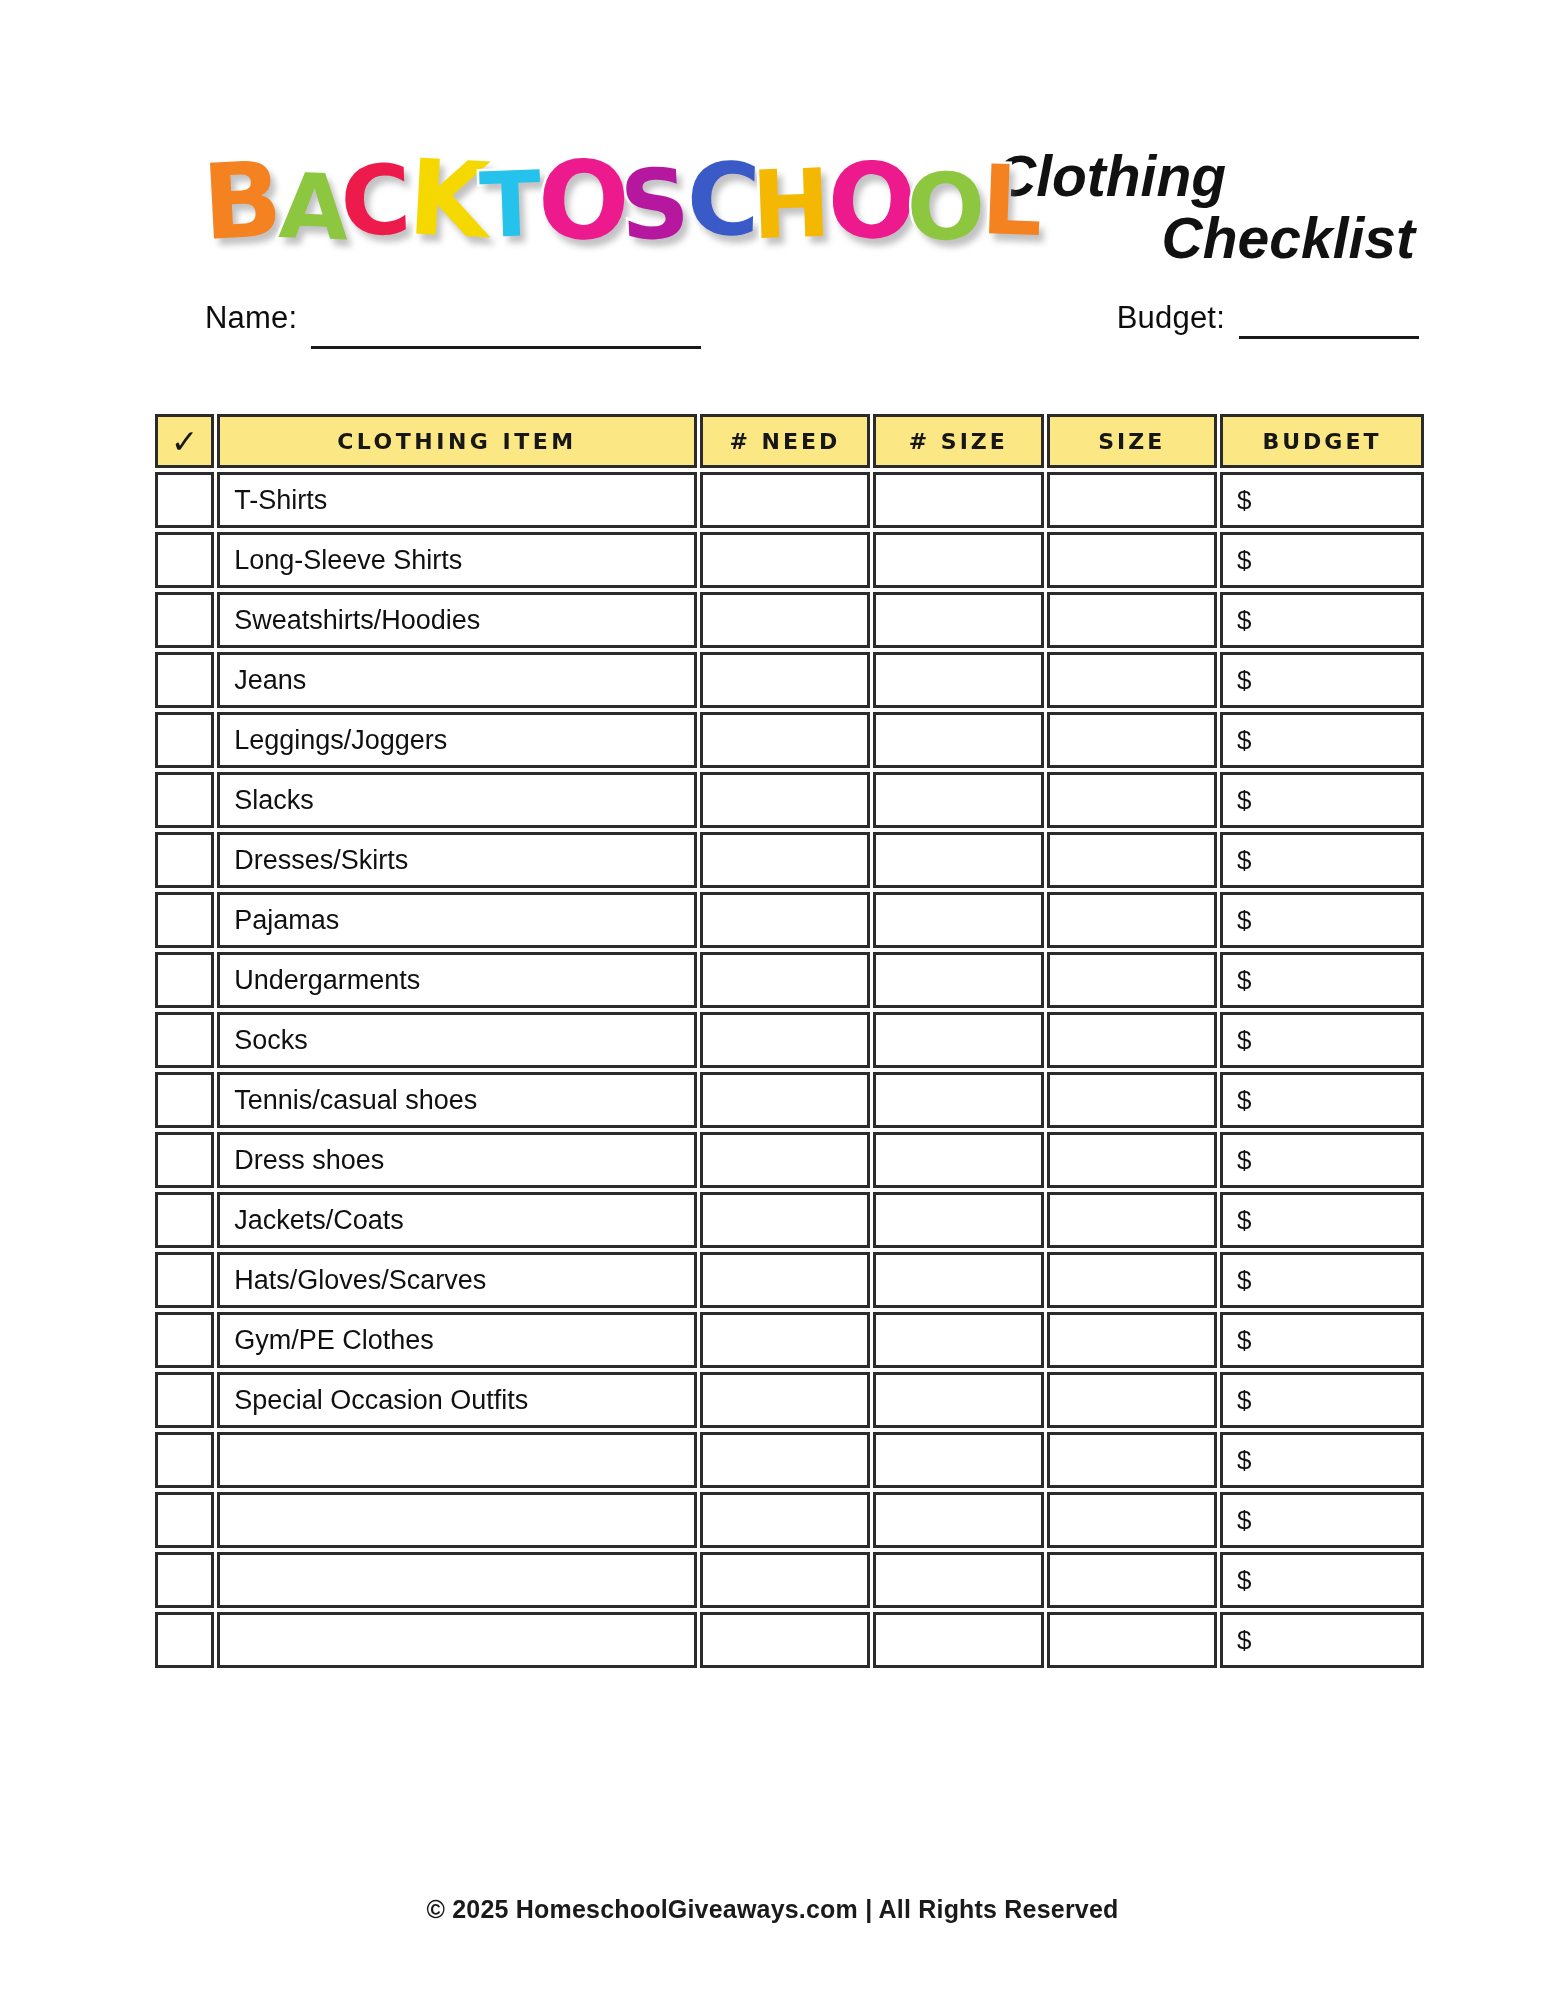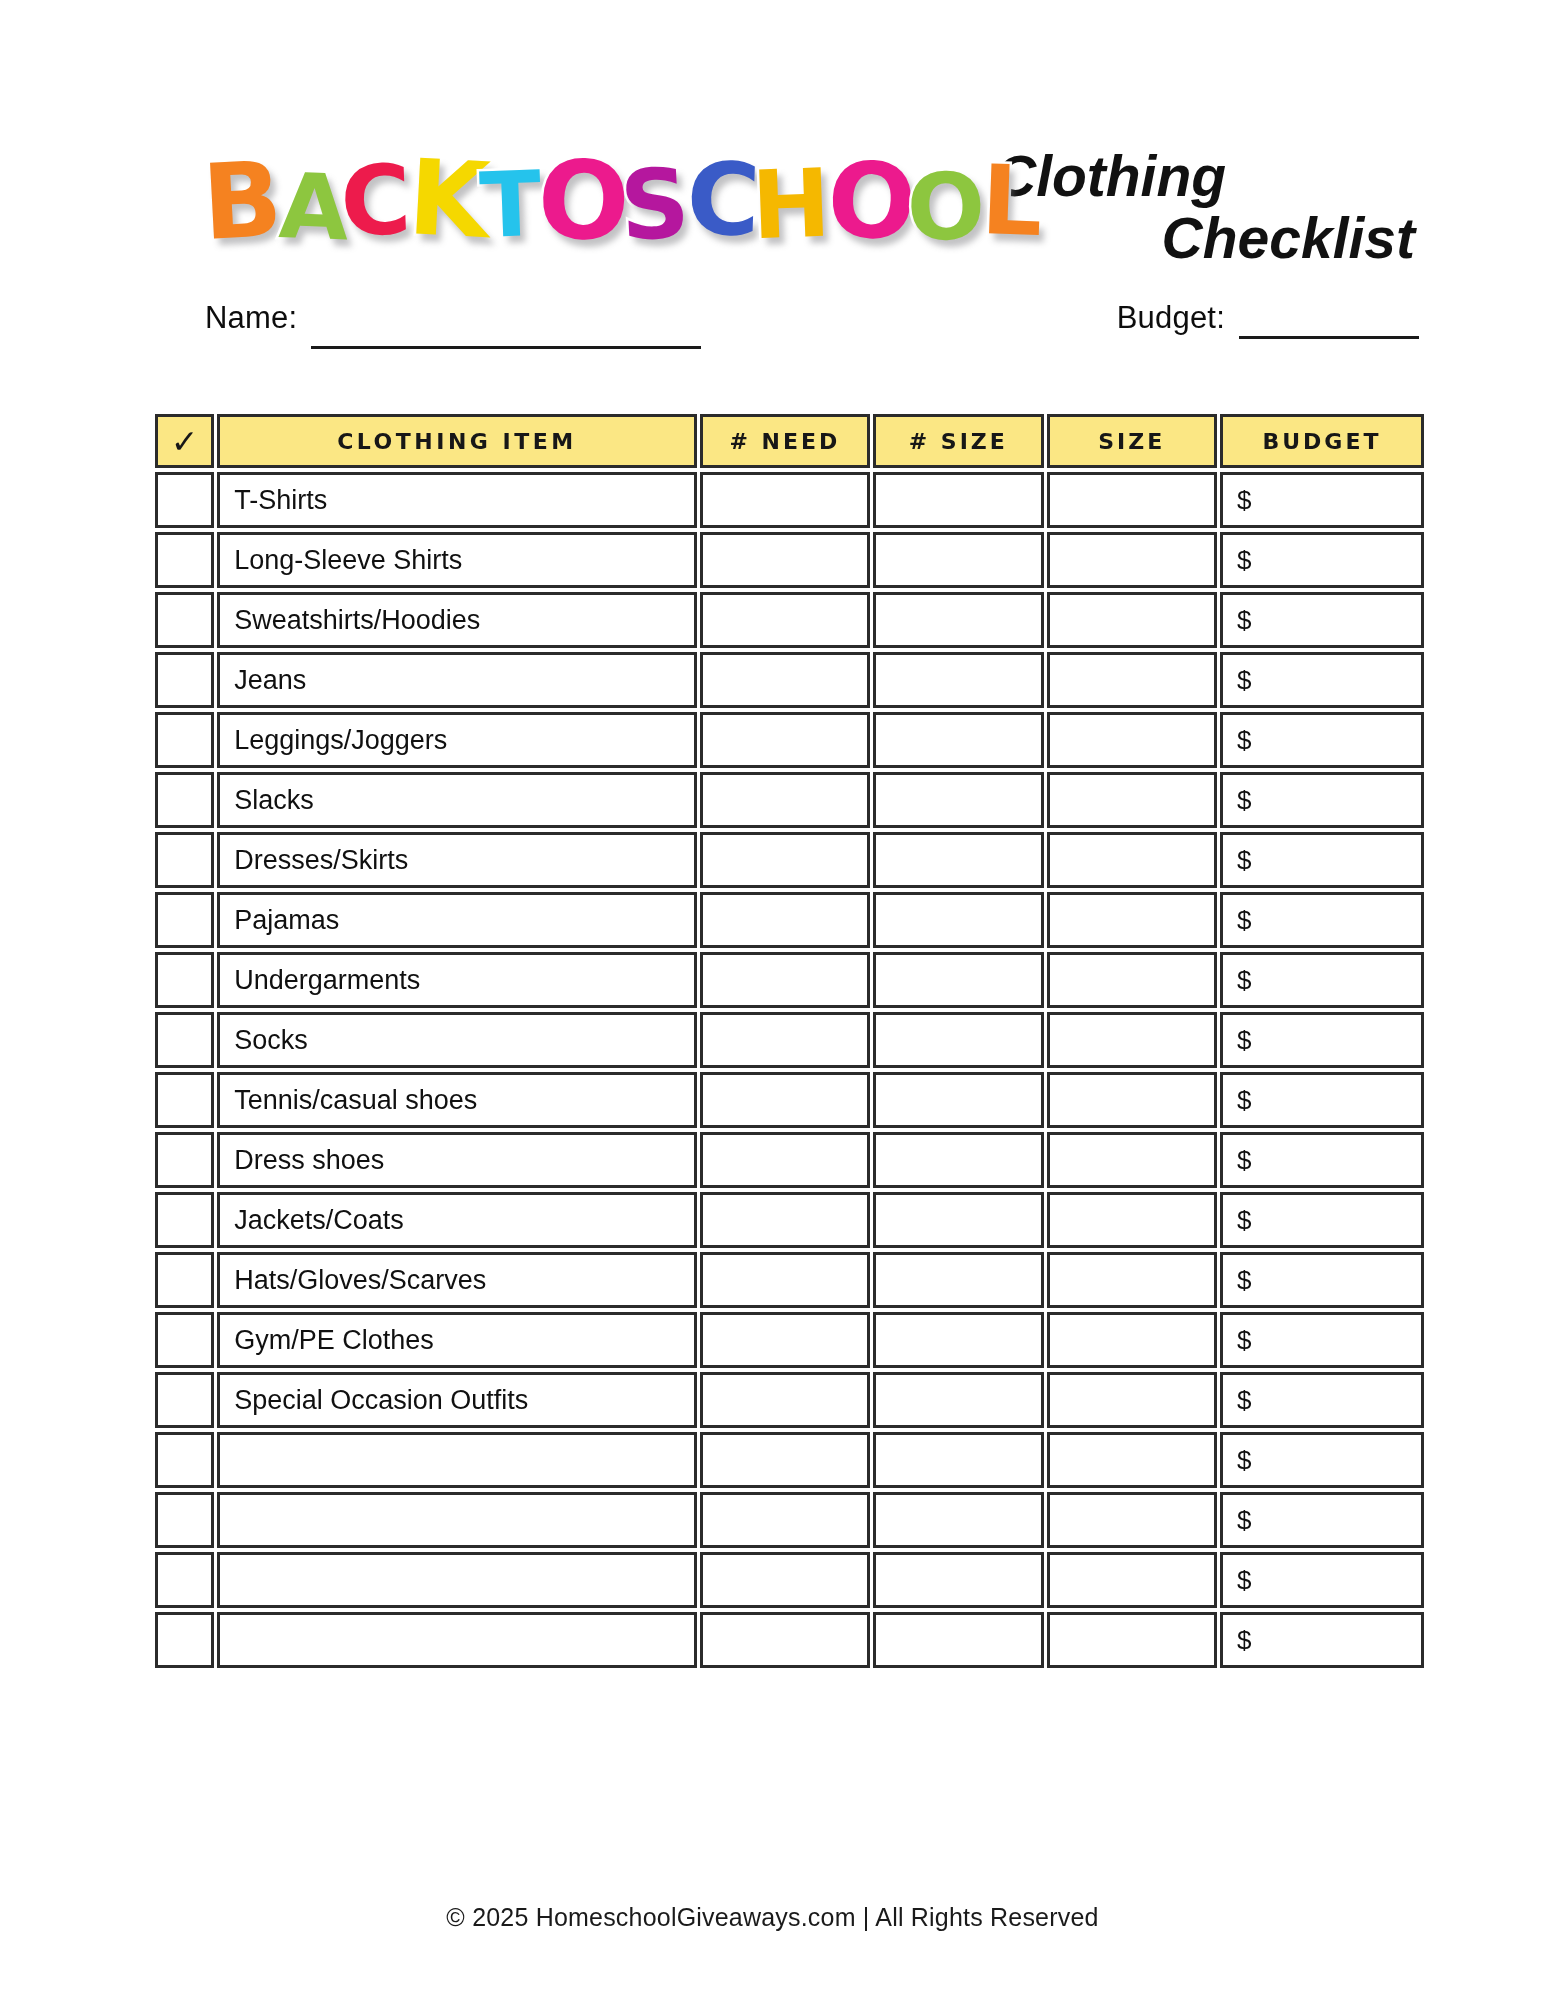--- a/index.html
+++ b/index.html
@@ -152,26 +152,27 @@
     overflow: hidden;
   }
   .bcell.check { padding: 0; }
   .bcell.budget { padding-left: 14px; font-size: 26px; }
 
   
   .footer {
     position: absolute;
     left: 0;
     right: 0;
-    bottom: 68px;
+    bottom: 76px;
     text-align: center;
     font-family: "Liberation Sans", sans-serif;
     font-size: 25px;
     color: #1a1a1a;
     letter-spacing: 0.2px;
+    font-weight: bold;
   }
 </style>
 </head>
 <body>
 
 <div class="page">
 
   <div class="header">
     <div class="logo" id="logo">
         <span class="ltr" style="color: rgb(245, 130, 32); font-size: 104px; transform: rotate(-3deg) translateY(2px);">B</span>

